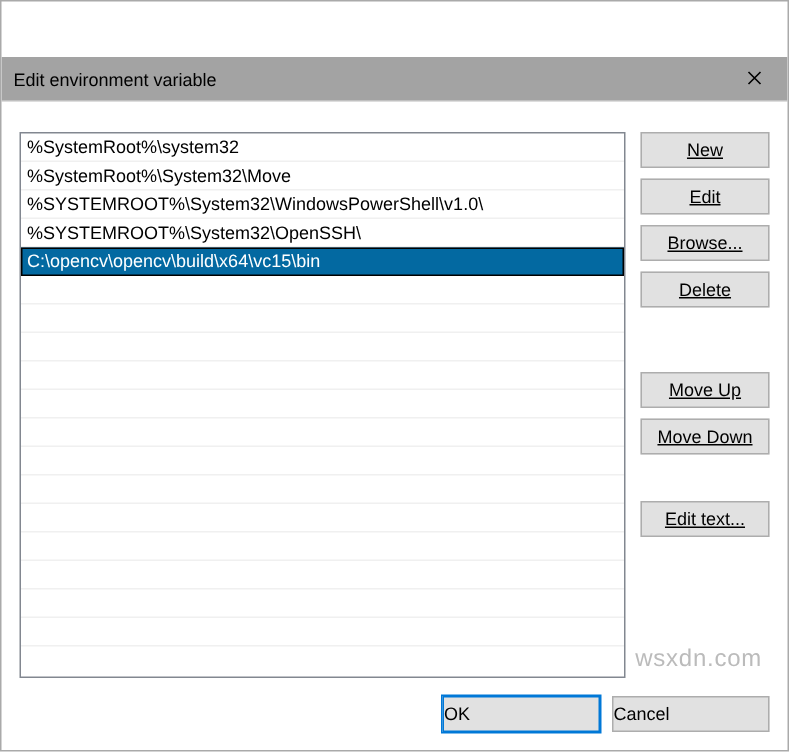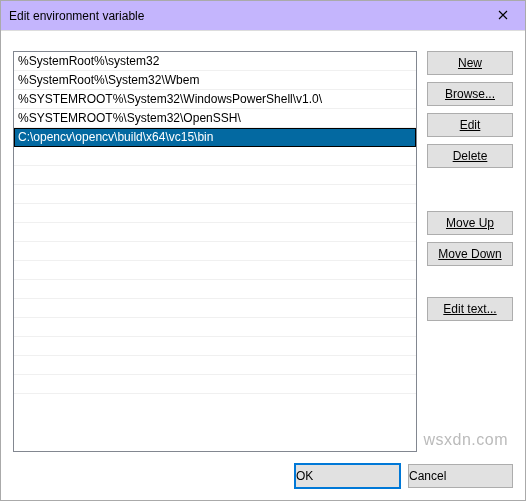--- a/index.html
+++ b/index.html
@@ -17,21 +17,22 @@
       flex-direction: column;
       border: 1px solid #aaa;
     }
     .titlebar {
       height: 30px;
       display: flex;
       align-items: center;
       justify-content: space-between;
       padding: 0 0 0 8px;
       border-bottom: 1px solid #ddd;
-      background: #c4b5fd;
+      background: #a3a3a3;
+      margin-top: 37px;
     }
     .titlebar .title {
       color: #000;
     }
     .close-btn {
       width: 45px;
       height: 30px;
       display: flex;
       align-items: center;
       justify-content: center;
@@ -141,43 +142,43 @@
         </svg>
     </span>
   </div>
 </div>
 
 <div class="content">
   <div class="main-row">
     <div class="list">
       <div class="list-inner grid-lines" id="list-inner">
           <div class="row">%SystemRoot%\system32</div>
-          <div class="row">%SystemRoot%\System32\Wbem</div>
+          <div class="row">%SystemRoot%\System32\Move</div>
           <div class="row">%SYSTEMROOT%\System32\WindowsPowerShell\v1.0\</div>
           <div class="row">%SYSTEMROOT%\System32\OpenSSH\</div>
           <div class="row selected">C:\opencv\opencv\build\x64\vc15\bin</div>
           <div class="row empty"></div>
           <div class="row empty"></div>
           <div class="row empty"></div>
           <div class="row empty"></div>
           <div class="row empty"></div>
           <div class="row empty"></div>
           <div class="row empty"></div>
           <div class="row empty"></div>
           <div class="row empty"></div>
           <div class="row empty"></div>
           <div class="row empty"></div>
           <div class="row empty"></div>
           <div class="row empty"></div>
         </div>
     </div>
     <div class="sidebar">
       <div class="btn">New</div>
+      <div class="btn">Edit</div>
       <div class="btn">Browse...</div>
-      <div class="btn">Edit</div>
       <div class="btn">Delete</div>
       <div class="gap-large"></div>
       <div class="btn">Move Up</div>
       <div class="btn">Move Down</div>
       <div class="gap-med"></div>
       <div class="btn">Edit text...</div>
     </div>
   </div>
   <div class="bottom-row">
     <div class="bottom-btn primary">OK</div>

